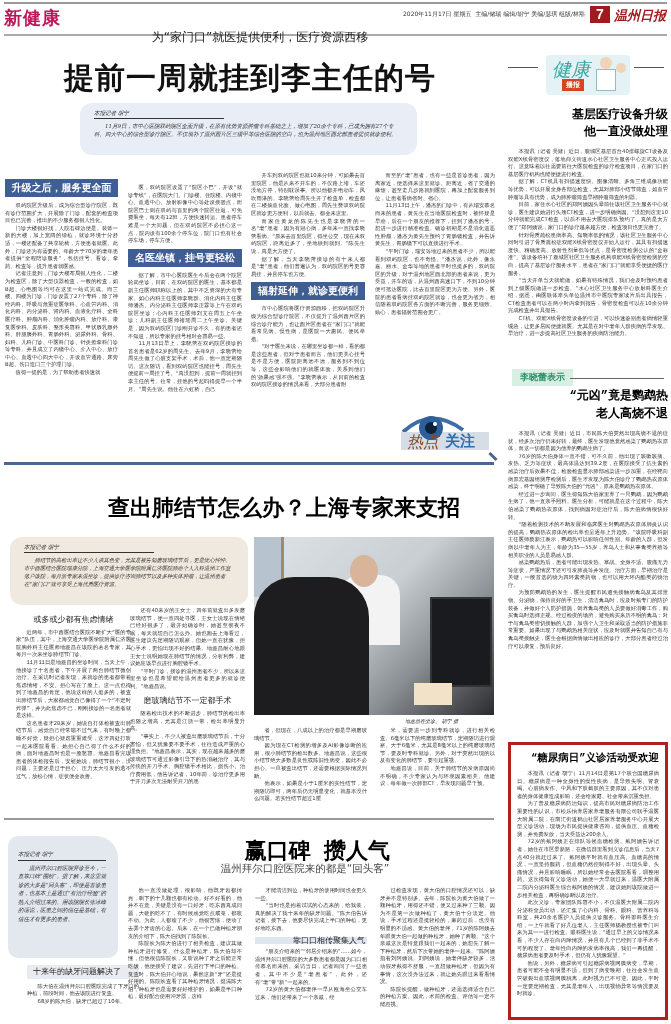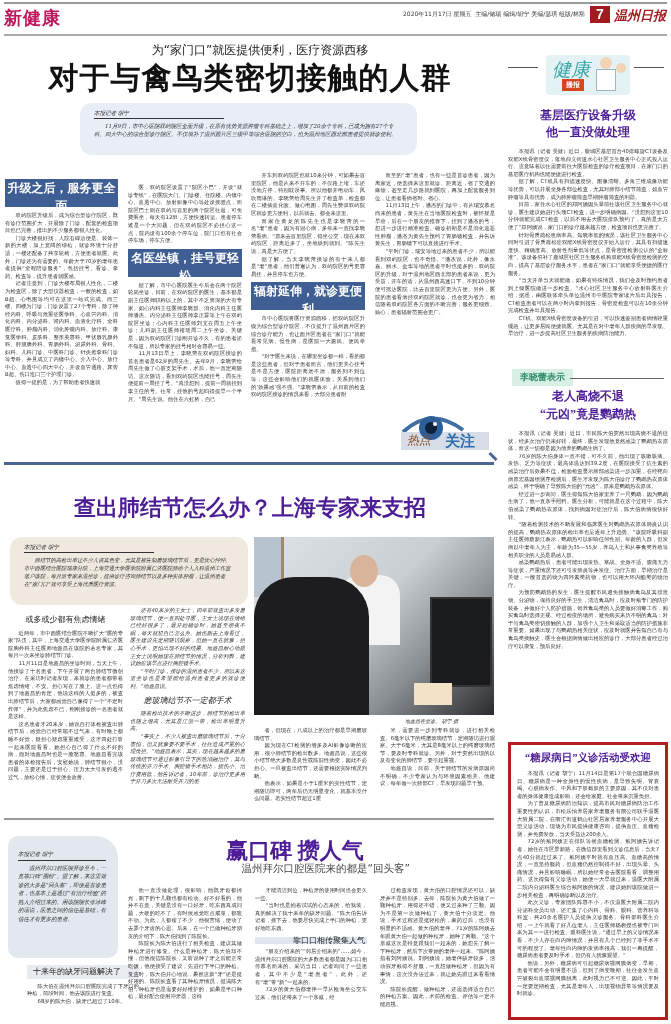--- a/index.html
+++ b/index.html
@@ -3,31 +3,31 @@
 <meta charset="utf-8">
 <style>
   * { margin:0; padding:0; box-sizing:border-box; }
   body { width:671px; height:1024px; background:#fff; font-family:"DejaVu Sans", sans-serif; color:#222; position:relative; overflow:hidden; }
   .abs { position:absolute; }
   .masthead-line { position:absolute; left:4px; right:4px; height:2px; background:#999; }
   .section-name { position:absolute; left:4px; top:6px; font-size:18px; font-weight:bold; color:#be185d; letter-spacing:1px; }
   .meta { position:absolute; left:403px; top:10px; font-size:6px; color:#333; white-space:nowrap; }
   .page-num { position:absolute; left:590px; top:6px; width:20px; height:17px; background:#a11b1e; color:#fff; font-weight:bold; font-size:14px; text-align:center; line-height:17px; font-family:"Liberation Sans", sans-serif; }
   .paper-name { position:absolute; left:614px; top:7px; font-size:13px; color:#a11b1e; font-style:italic; font-weight:bold; font-family:"DejaVu Serif", serif; }
-  .kicker { position:absolute; left:140px; top:42px; width:240px; text-align:center; font-size:12px; color:#222; }
+  .kicker { position:absolute; left:140px; top:29px; width:240px; text-align:center; font-size:12px; color:#222; }
   .headline { position:absolute; left:40px; top:58px; width:420px; text-align:center; font-size:30px; font-weight:900; letter-spacing:1px; color:#111; font-family:"DejaVu Sans", sans-serif; }
   .lead-box { position:absolute; border-radius:12px; padding:6px 14px; font-size:5.5px; line-height:8px; color:#333; font-family:"DejaVu Serif", serif; font-style:italic; }
   .lead-box .byline { display:inline-block; border-bottom:1px solid #333; padding-bottom:1px; margin-bottom:3px; font-size:5.5px; width:130px; }
   .col { position:absolute; font-size:5.3px; line-height:7.6px; color:#333; text-align:justify; overflow:hidden; }
   .col p { text-indent:2em; }
-  .subhead-blue { background:#3f5e93; color:#fff; font-size:12px; font-weight:bold; text-align:center; height:28px; line-height:18px; margin:4px 0 5px; }
+  .subhead-blue { background:#3f5e93; color:#fff; font-size:10px; font-weight:bold; text-align:center; height:18px; line-height:18px; margin:4px 0 5px; }
   .subhead-plain { font-size:8px; text-align:center; color:#222; margin:6px 0 6px; }
   .divider-blue { position:absolute; height:3px; background:#4a6694; }
   .divider-gray { position:absolute; height:2px; background:#999; }
-  .headline2 { position:absolute; font-family:Liberation Serif, serif; font-weight:bold; color:#4c1d95; text-align:center; }
+  .headline2 { position:absolute; font-family:Liberation Mono, monospace; font-weight:bold; color:#000000; text-align:right; }
   .photo { position:absolute; left:254px; top:537px; width:240px; height:178px; background:linear-gradient(135deg,#dde3e6 0%,#c9ced2 45%,#8a8f93 70%,#2a2b2e 100%); overflow:hidden; }
   .caption { position:absolute; font-size:5px; color:#333; font-family:"DejaVu Serif", serif; font-style:italic; }
   .side-banner { position:absolute; left:508px; top:55px; width:156px; height:50px; }
   .red-box { position:absolute; left:508px; top:742px; width:160px; height:278px; border:3px solid #b21f1f; padding:6px 6px; }
   .tag-green { position:absolute; font-size:9px; font-weight:bold; color:#2f8f6a; background:#d8efe3; padding:2px 8px; }
   .hot-logo { position:absolute; left:393px; top:410px; width:100px; height:48px; }
 </style>
 </head>
 <body>
 
@@ -38,21 +38,21 @@
     <span>2020年11月17日 星期五</span>&nbsp;
     <span>主编/储瑞 编辑/胡宁 美编/瑟琪 组版/林豁</span>
   </div>
   <div class="page-num">7</div>
   <div class="paper-name">温州日报</div>
   <div class="masthead-line" style="top:34px; height:2px; background:#aaa;"></div>
 </div>
 
 <div>
   <div class="kicker">为“家门口”就医提供便利，医疗资源西移</div>
-  <div class="headline">对于与禽鸟类密切接触的人群</div>
+  <div class="headline">提前一周就挂到李主任的号</div>
 
   <div class="lead-box" style="left:80px; top:103px; width:337px; height:52px; background:#e9eef6;">
     <div class="byline">本报记者 胡宁</div>
     <div style="text-indent:2em;">11月9日，市中心医院双屿院区全面升级，在原有优势资源肿瘤专科基础之上，增加了20余个专科，已成为拥有27个专科、四大中心的综合型诊疗院区。不仅填补了温州西片区三级甲等综合医院的空白，也为温州地区西北部患者提供就诊便利。</div>
   </div>
 
   <div class="col" style="left:5px; top:175px; width:113px; height:320px;">
     <div class="subhead-blue">升级之后，服务更全面</div>
     <p>双屿院区升级后，成为综合型诊疗院区，既有诊疗范围扩大，开展除了门诊，配套的检查项目也已完善，推出的不少服务都很人性化。</p>
     <p>门诊大楼很好找，人院石碑边便是。装饰一新的大楼，加上宽阔的绿植，就诊环境十分舒适，一楼还配备了共享轮椅，方便患者就医。此外，门诊还为有需要的、年龄大于70岁的老年患者提供“全程陪诊服务”，包括挂号、看诊、拿药、检查等，提升患者就医感。</p>
@@ -83,21 +83,21 @@
   </div>
 
   <div class="hot-logo">
     <svg width="100" height="48" viewBox="0 0 100 48">
       <path d="M10 22 Q38 -4 70 20" stroke="#3f6ea3" stroke-width="4" fill="none"></path>
       <rect x="8" y="22" width="88" height="18" fill="#d6dde6"></rect>
       <circle cx="38" cy="18" r="12" fill="#2f5f9a"></circle>
       <circle cx="38" cy="18" r="6" fill="#0d2238"></circle>
       <circle cx="42" cy="14" r="2" fill="#fff"></circle>
     </svg>
-    <span class="abs" style="left:14px; top:22px; font-size:12px; color:#8a4a22; font-style:italic; font-family:'DejaVu Serif', serif;">热点</span>
+    <span class="abs" style="left:14px; top:22px; font-size:16px; color:#8a4a22; font-style:italic; font-family:'DejaVu Serif', serif;">热点</span>
     <span class="abs" style="left:52px; top:22px; font-size:15px; color:#2f6fb0; font-weight:bold;">关注</span>
   </div>
   <div class="divider-blue" style="left:4px; top:462px; width:490px;"></div>
   <div class="abs" style="left:488px; top:455px; width:10px; height:3px; background:#4a6694; transform:rotate(45deg);"></div>
 </div>
 
 <div>
   <div class="side-banner">
     <div class="abs" style="left:0; top:12px; width:30px; height:1px; background:#555;"></div>
     <div class="abs" style="left:126px; top:12px; width:30px; height:1px; background:#555;"></div>
@@ -119,22 +119,22 @@
     <p>目前，家住水心社区的郑阿姨因头晕前往该社区卫生服务中心就诊，医生建议她进行头颈CT检查，进一步明确病因。“没想到这里10分钟就能完成CT检查，以后不用去大医院排队预约了，真的是太方便了”郑阿姨说，家门口的诊疗越来越方便，检查项目也更完善了。</p>
     <p>针对骨质疏松患病率高、知晓率低的情况，该社区卫生服务中心同时引进了骨质疏松症双能X线骨密度仪开始入运行，其具有扫描速度快、精确度高、放射性剂量低等优点，是骨密度检测公认的“金标准”。该设备填补了鹿城区社区卫生服务机构双能X线骨密度检测的空白，提高了基层诊疗服务水平，患者在“家门口”就能享受便捷的医疗服务。</p>
     <p>“当天开单当天就能做，如果有特殊情况，我们会及时预约患者到上级医院做进一步检查。”水心社区卫生服务中心放射科医生介绍，据悉，由医联体牵头单位温州市中医院专家读片后出具报告，CT检查患者可以在两小时内拿到报告，骨密度检查可以在10余分钟完成检查并出具报告。</p>
     <p>CT机、双能X线骨密度设备的引进，可以快速鉴别患者病情轻重缓急，让更多居民便捷就医。尤其是在对中老年人群疾病的早发现、早治疗，进一步提高社区卫生服务的疾病防治能力。</p>
   </div>
 
   <div class="tag-green" style="left:512px; top:369px;">李晓蕾表示</div>
   <div class="abs" style="left:570px; top:378px; width:94px; height:1px; background:#666;"></div>
 
   <div class="headline2" style="left:508px; top:387px; width:160px; font-size:12px; line-height:18px;">
+    <div>“元凶”竟是鹦鹉热</div>
     <div>老人高烧不退</div>
-    <div>“元凶”竟是鹦鹉热</div>
   </div>
   <div class="col" style="left:508px; top:430px; width:160px; height:305px;">
     <p>本报讯（记者 吴健）近日，市民陈大伯突然出现高烧不退的症状，经多次治疗仍未好转，最终，医生发现他竟然感染了鹦鹉热衣原体，而这一切都是因为他养的鹦鹉生病了。</p>
     <p>76岁的陈大伯身体一直不错，可不久前，他出现了咳嗽咳痰、发热、乏力等症状，最高体温达到39.2度，在医院接受了抗生素的感染治疗后效果不佳，检验检查显示肺部感染进一步加重，在经靶向病原宏基因组测序检测后，医生才发现为陈大伯诊疗了鹦鹉热衣原体感染，终于明确了导致陈大伯的“元凶”，原来是鹦鹉热衣原体。</p>
     <p>经过进一步询问，医生得知陈大伯家里养了一只鹦鹉，因为鹦鹉生病了，他一直亲手照料。医生分析，可能就是在这个过程中，陈大伯感染了鹦鹉热衣原体，找到病因对症治疗后，陈大伯病情很快好转。</p>
     <p>“随着检测技术的不断发展和临床医生对鹦鹉热衣原体肺炎认识的提高，鹦鹉热衣原体的检出率也呈逐年上升趋势。”该院呼吸科副主任医师蔡新江表示，鹦鹉热可以影响任何性别、年龄的人群，但发病以中老年人为主，年龄为35—55岁，养鸟人士和从事禽类养殖等相关职业的人员是易感人群。</p>
     <p>感染鹦鹉热后，患者可能出现发热、寒战、全身不适、腹痛无力等症状，严重情况下还可引发肺炎等并发症。治疗方面，早期治疗是关键，一般首选药物为四环素类药物，也可以用大环内酯类药物治疗。</p>
     <p>为预防鹦鹉热的发生，医生提醒市民避免接触病禽鸟及其排泄物、分泌物，保持良好的手卫生，清洁禽鸟时，应及时戴专门的防护装备，并做好个人防护措施，饲养禽鸟类的人员要做好消毒工作，购买禽鸟时选择正规、经过检疫的场所，避免购买来历不明的禽鸟；对于与禽鸟类密切接触的人群，加强个人卫生和采取适当的防护措施非常重要。如果出现了与鹦鹉热相关症状，应及时就医并告知自己有与禽鸟类接触史，医生会根据病情做出相应的诊疗，大部分患者经过治疗可以康复，预后良好。</p>
   </div>
 
@@ -151,28 +151,28 @@
 </div>
 
 <div>
   <div class="headline2" style="left:40px; top:493px; width:420px; font-size:22px;">查出肺结节怎么办？上海专家来支招</div>
 
   <div class="lead-box" style="left:10px; top:537px; width:238px; height:68px; background:#f0e9df; font-size:5.3px; line-height:8px;">
     <div class="byline">本报记者 胡宁</div>
     <div style="text-indent:2em;">肺结节的高检出率让不少人谈其色变，尤其是被告知磨玻璃结节后，更是忧心忡忡。市中西医结合医院瑞康分院，上海交通大学医学院附属仁济医院肺癌个人入科温州工作室落户该院，每月派专家来温坐诊，提供诊疗咨询肺结节以及多种实体肿瘤，让温州患者在“家门口”就可享受上海优质医疗资源。</div>
   </div>
 
-  <div class="col" style="left:8px; top:610px; width:115px; height:205px;">
+  <div class="col" style="left:16px; top:610px; width:115px; height:205px;font-family:Liberation Mono, monospace;">
     <div class="subhead-plain">或多或少都有焦虑情绪</div>
     <p>近两年，市中西医结合医院不断扩大“医的专家”队伍，其中，上海交通大学医学院附属仁济医院胸外科主任医师地鑫昌在该院的著名专家，其每月一次来坐诊肺结节门诊。</p>
     <p>11月11日是地鑫昌的坐诊时间，当天上午，他接诊了十名患者，下午开展了两台肺结节微创治疗。在采访时记者发现，来就诊的患者都带着焦虑情绪，不安、担心写在了脸上。这一点也得到了地鑫昌的肯定，他说这样的人挺多的，被查出肺结节后，大家都感觉自己像得了一个“不定时炸弹”，并为此焦虑不已，刚刚接诊的一名患者就是这样。</p>
     <p>这名患者才20来岁，她说自打体检被查出肺结节后，感觉自己经常喘不过气来，有时晚上都睡不好觉，疑担心疑虑重重难受，这才四处打听一起来医院看看。她担心自己得了什么不好的病，面对地鑫昌时也是一脸愁容。地鑫昌看完该患者的体检报告后，安慰她说，肺结节很小，没问题，主要还是过于担心、压力太大引发的透不过气，放松心情，症状便会改善。</p>
   </div>
 
-  <div class="col" style="left:130px; top:607px; width:115px; height:208px;font-style:italic;">
+  <div class="col" style="left:130px; top:607px; width:115px; height:208px;">
     <p>还有40来岁的王女士，四年前就查出多发磨玻璃结节，便一直四处寻医，王女士说现在情绪已经好很多了，最开始确诊时，她甚至彻夜不眠，每天就想自己怎么办。她也跑去上海看过，医生建议先定期随访观察，但她一直在犹豫，担心手术，更怕出现不好的结果。地鑫昌耐心地跟王女士说明她现在肺结节的情况，分析利弊，建议她应该早点进行胸腔镜手术。</p>
     <p>“平时门诊，接诊的温州患者不少，所以来这里坐诊也是希望能给温州患者更多的就诊便利。”地鑫昌说。</p>
     <div class="subhead-plain">磨玻璃结节不一定都手术</div>
     <p>随着检出技术的不断进步，肺结节的检出率也随之增高，尤其是江浙一带，检出率明显升高。</p>
     <p>“事实上，不少人被查出磨玻璃结节后，十分害怕，但又犹豫要不要手术，往往造成严重的心理负担。”地鑫昌表示，其实，现在越来越多的磨玻璃结节可通过影像引导下的热消融治疗，其与传统的开刀手术、胸腔镜手术相比，损伤小、治疗费用低，他告诉记者，10年前，诊治疗更多用于开刀多次无法耐受开刀的患</p>
   </div>
 
   <div class="photo">
     <div class="abs" style="left:0; top:0; width:30px; height:60px; background:#b7c4cf; border-right:3px solid #a08a6a;"></div>
     <div class="abs" style="left:86px; top:38px; width:60px; height:70px; background:#f3f3f3; border-radius:20px 20px 0 0;"></div>
@@ -191,21 +191,21 @@
   <div class="col" style="left:380px; top:727px; width:115px; height:88px;">
     <p>米，需要进一步到专科就诊，进行相关检查。6毫米以下的纯磨玻璃结节，定期随访进行观察。大于6毫米，尤其是8毫米以上的纯磨玻璃结节，要及时专科就诊。另外，对于突然出现的以及有变化的肺结节，要引起重视。</p>
     <p>地鑫昌说，目前，关于肺结节的发病原因尚不明确，不少专家认为与环境因素相关。他建议，每年做一次肺部CT，早发现问题早干预。</p>
   </div>
 
   <div class="divider-gray" style="left:4px; top:818px; width:490px;"></div>
 </div>
 
 <div>
   <div class="headline2" style="left:200px; top:836px; width:190px; font-size:22px;">赢口碑 攒人气</div>
-  <div class="abs" style="left:200px; top:862px; width:210px; text-align:right; font-size:10.5px; color:#444;">温州拜尔口腔医院来的都是“回头客”</div>
+  <div class="abs" style="left:200px; top:862px; width:210px; text-align:center; font-size:10.5px; color:#444;">温州拜尔口腔医院来的都是“回头客”</div>
 
   <div class="lead-box" style="left:8px; top:836px; width:110px; height:122px; background:#e3e8ef; border-radius:10px 22px 10px 10px; font-size:5.5px; line-height:8.5px; padding:14px 10px;">
     <div class="byline" style="width:88px;">本报记者 胡宁</div>
     <div style="text-indent:2em;">温州拜尔口腔医院开诊至今，一直靠口碑“圈粉”。据了解，来这里就诊的大多是“回头客”，即使是首诊患者，也基本上是通过“有治疗经验”的熟人介绍过来的。用该院院长张冰峰的话说，医患之间的信任是基础，有信任才有更多的患者。</div>
   </div>
 
   <div class="col" style="left:8px; top:965px; width:112px; height:59px;margin-left:19px;">
     <div class="subhead-plain" style="background:#e8ebef; text-align:left; padding:3px 6px; margin:0 0 4px; font-size:8px;">十来年的缺牙问题解决了</div>
     <p>陈大伯在温州拜尔口腔医院完成了下牙口的种植，前段时间，他去该院进行复查。</p>
     <p>68岁的陈大伯，缺牙已超过了10年。</p>

